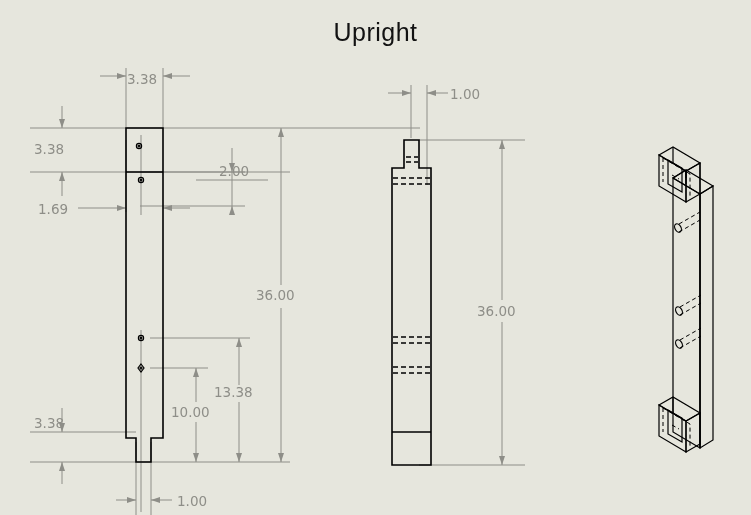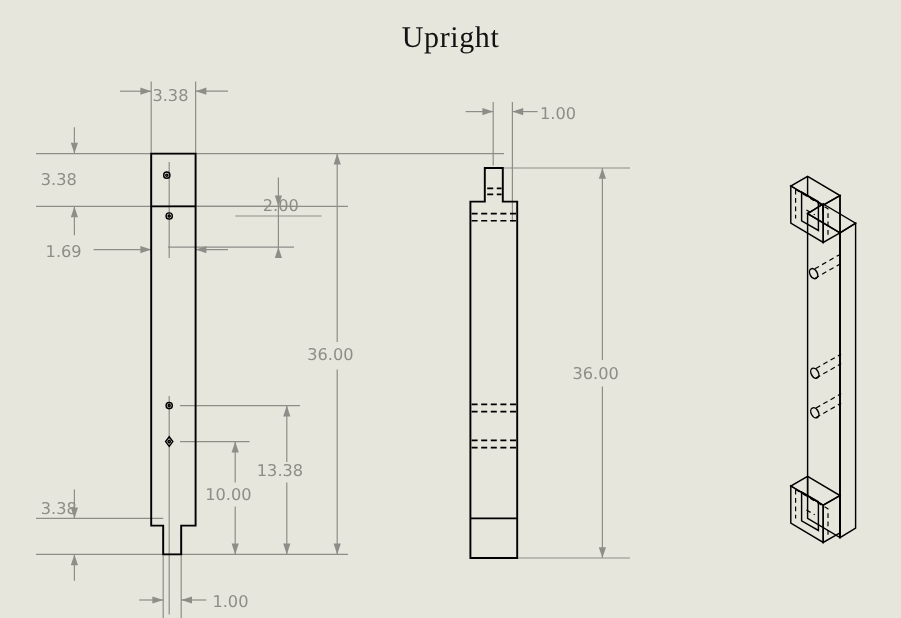--- a/index.html
+++ b/index.html
@@ -20,21 +20,21 @@
     top: 0;
     width: 751px;
     height: 515px;
   }
   .sheet-title {
     position: absolute;
     left: 0;
     top: 18px;
     width: 751px;
     text-align: center;
-    font-family: Liberation Serif, serif;
+    font-family: Liberation Sans, sans-serif;
     font-size: 25px;
     color: #121212;
     letter-spacing: 0.5px;
   }
   text.dim {
     font-family: "DejaVu Sans", sans-serif;
     font-size: 13.5px;
     fill: #8e8e88;
   }
 </style>

